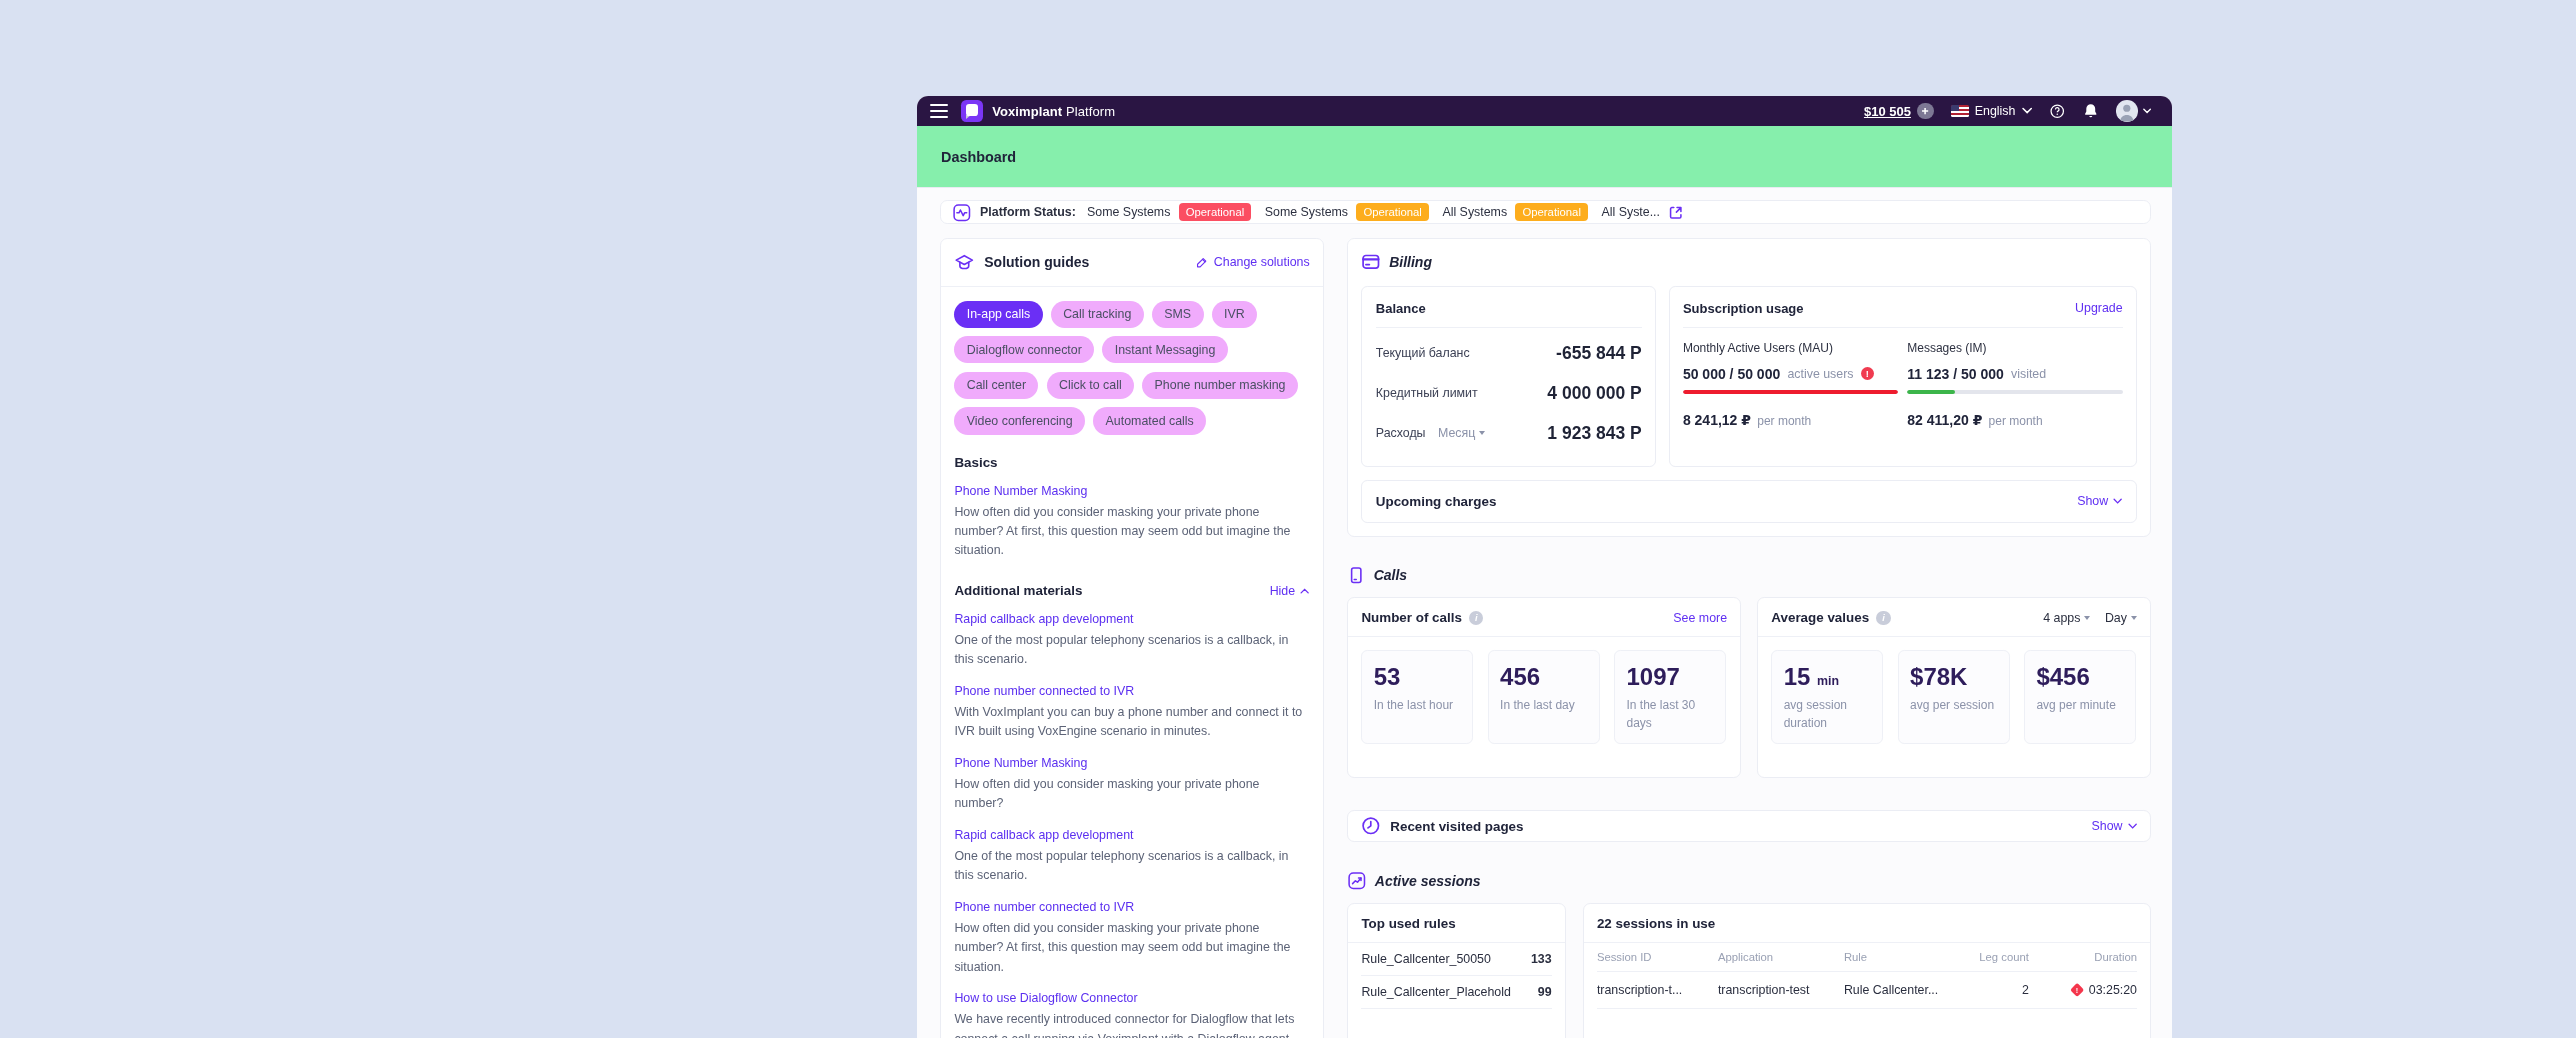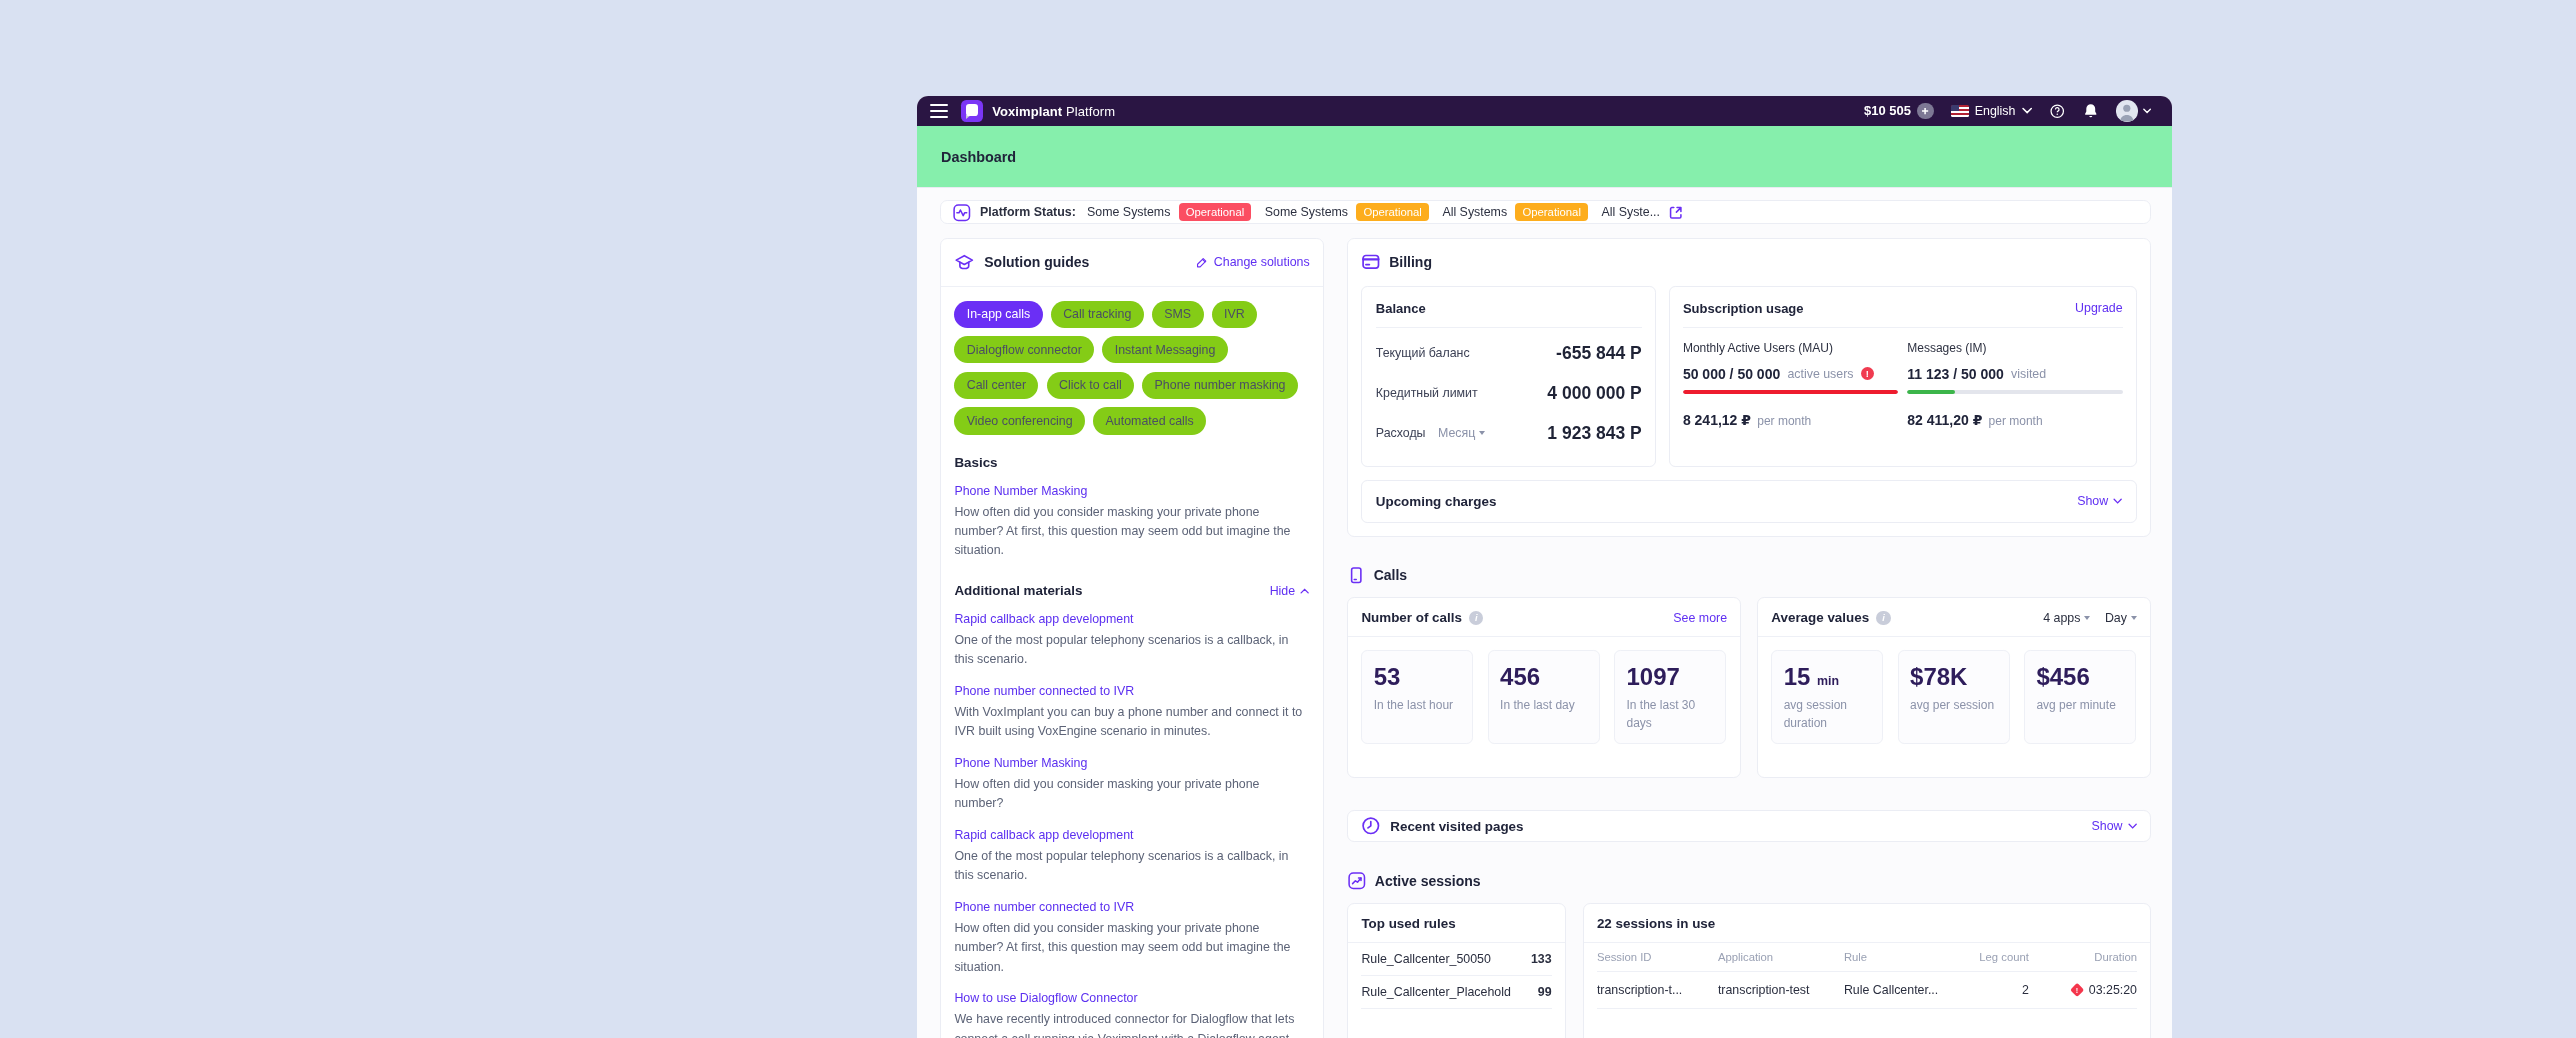--- a/index.html
+++ b/index.html
@@ -16,21 +16,21 @@
   .hamburger span { display:block; height:2.1px; border-radius:1px; background:#fff; }
   .logo { width:21.6px; height:21.6px; border-radius:5.2px; background:#7b36f6; margin-left:13.4px;
           position:relative; }
   .logo .bubble { position:absolute; left:4.6px; top:4.1px; width:12.4px; height:11.3px; background:#fff;
           border-radius:3.1px; }
   .logo .tail { position:absolute; left:4.6px; top:14.4px; width:0; height:0;
           border-left:5.2px solid #c9cdd8; border-bottom:4.1px solid transparent; }
   .brand { margin-left:9.3px; font-size:13px; letter-spacing:0.1px; }
   .brand b { font-weight:bold; }
   .topbar-right { margin-left:auto; display:flex; align-items:center; gap:17.5px; }
-  .balance-group { display:flex; gap:6.2px; }
+  .balance-group { display:flex; align-items:center; gap:6.2px;text-decoration:underline; }
   .top-balance { font-size:13px; font-weight:bold; }
   .plus-btn { width:16.5px; height:16.5px; border-radius:50%; background:#7d7894; color:#2a1543;
           display:flex; align-items:center; justify-content:center; cursor:pointer; }
   .plus-btn svg { stroke:#fff; }
   .lang-group { display:flex; align-items:center; gap:6.2px; cursor:pointer; }
   .flag { width:17.5px; height:12.4px; border-radius:1.5px; position:relative; overflow:hidden;
           background:repeating-linear-gradient(#b22234 0 2.1px,#fff 2.1px 4.1px); }
   .flag::after { content:""; position:absolute; left:0; top:0; width:8.2px; height:6.7px; background:#3c3b6e; }
   .lang-label { font-size:12.4px; }
   .icon-btn { background:none; border:none; color:#fff; cursor:pointer; display:flex; align-items:center; }
@@ -57,34 +57,34 @@
   .right-col { flex:1; min-width:0; }
 
   
   .sg-header { display:flex; align-items:center; padding:13.4px; gap:9.3px; border-bottom:0.5px solid #eef0f6; }
   .panel-title { font-size:14px; font-weight:bold; color:#20243a; }
   .link { color:#6030f2; cursor:pointer; text-decoration:none; font-size:12.4px; display:inline-flex;
           align-items:center; gap:5.2px; }
   .sg-header .link { margin-left:auto; }
   .sg-body { padding:13.4px; }
   .chips { display:flex; flex-wrap:wrap; gap:8.2px; }
-  .chip { background:#84cc16; color:#4a4f63; font-size:12.4px; padding:6.7px 12.4px; border-radius:515px;
+  .chip { background:#f0abfc; color:#4a4f63; font-size:12.4px; padding:6.7px 12.4px; border-radius:515px;
           cursor:pointer; white-space:nowrap; }
   .chip.active { background:#6b2ff5; color:#fff; }
   .sub-head { font-size:13.4px; font-weight:bold; color:#20243a; margin:20.6px 0 13.4px; }
   .sub-head-row { display:flex; align-items:center; justify-content:space-between; margin:23px 0 13.4px; }
   .sub-head-row .sub-head { margin:0; }
   .material { margin-bottom:14.4px; }
   .mat-link { display:inline-block; color:#5b2ff0; font-size:12.4px; cursor:pointer; text-decoration:none;
           margin-bottom:5.2px; }
   .mat-desc { font-size:12.4px; color:#5c6377; line-height:1.55; }
 
   
   .section-title { display:flex; align-items:center; gap:8.2px; margin:0 0 12.4px; }
-  .section-title h2 { font-size:14px; font-weight:bold; color:#20243a; }
+  .section-title h2 { font-size:14px; font-weight:bold; color:#20243a;font-style:italic; }
 
   
   .billing-panel { padding:13.4px; }
   .billing-cards { display:flex; gap:12.4px; align-items:stretch; }
   .inner-card { background:#fff; border:0.5px solid #ebedf4; border-radius:6.2px; padding:13.4px; }
   .balance-card { width:38%; flex:none; }
   .subscription-card { flex:1; min-width:0; }
   .inner-card-head { display:flex; align-items:center; justify-content:space-between;
           padding-bottom:11.3px; border-bottom:0.5px solid #eef0f6; margin-bottom:5.2px; }
   .inner-card-title { font-size:13px; font-weight:bold; color:#20243a; }

